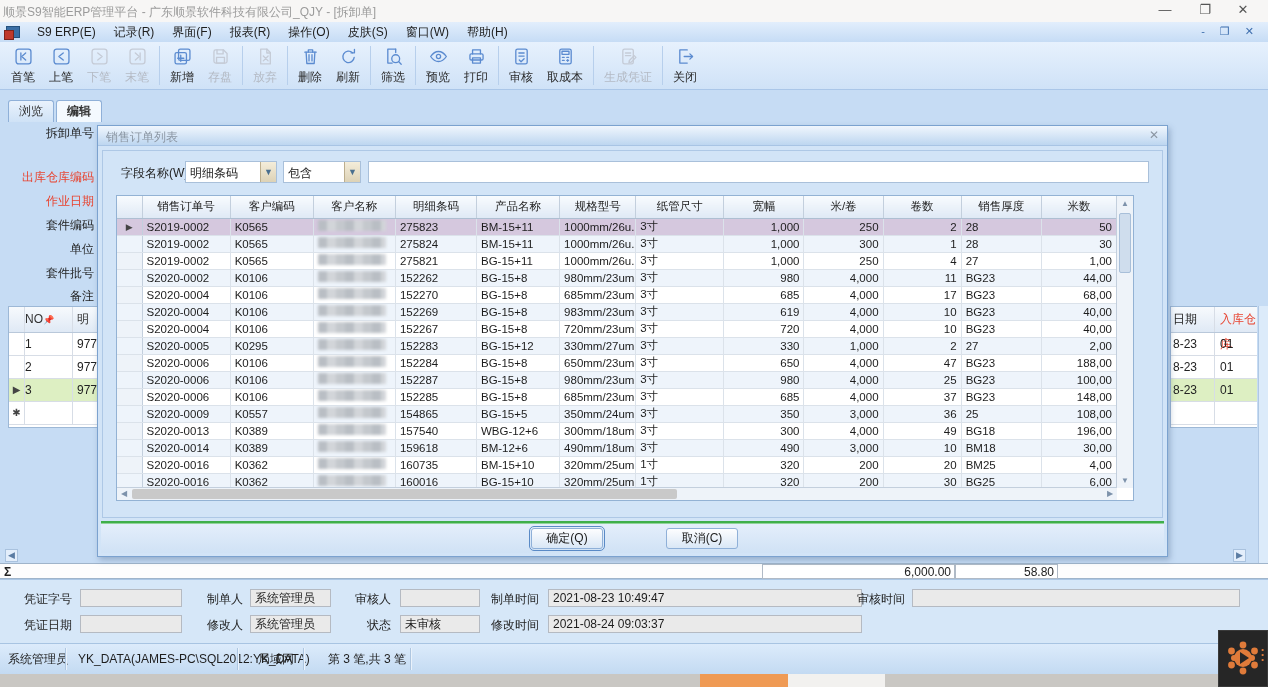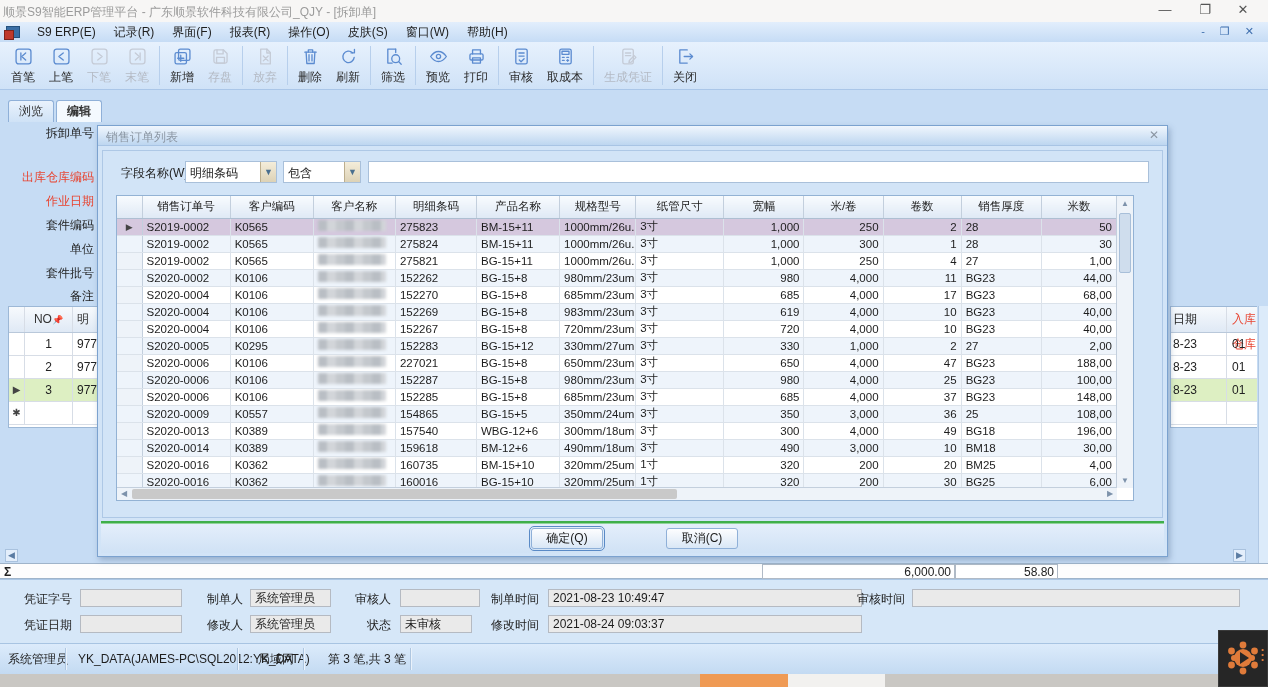--- a/index.html
+++ b/index.html
@@ -35,30 +35,30 @@
   .tab { padding:2px 10px; border:1px solid #8fb0d8; border-bottom:none; border-radius:3px 3px 0 0; background:linear-gradient(#e9f2fc,#cfe2f6); margin-right:2px; color:#333; }
   .tab.active { background:#f4f9fe; font-weight:bold; }
   .form-label { position:absolute; left:0; width:94px; text-align:right; color:#1f1f1f; white-space:nowrap; }
   .form-label.red { color:#e8432f; }
 
   
   .bg-left { position:absolute; left:8px; top:216px; width:90px; height:122px; background:#fff; border:1px solid #9db8d6; }
   .bgl-row { display:flex; border-bottom:1px solid #d7dde6; height:23px; line-height:22px; }
   .bgl-row.hdr { height:26px; line-height:25px; background:linear-gradient(#f7fafd,#dfe9f5); border-bottom:1px solid #b9c8da; color:#333; }
   .bgl-sel { width:16px; border-right:1px solid #d7dde6; text-align:center; color:#444; font-size:10px; }
-  .bgl-no { width:48px; border-right:1px solid #d7dde6; text-align:center; }
+  .bgl-no { width:48px; border-right:1px solid #d7dde6; text-align:left; }
   .bgl-val { flex:1; padding-left:4px; overflow:hidden; }
   .bgl-row.green { background:#ddefc2; }
   .pin-glyph { font-size:9px; color:#666; }
 
   
   .bg-right { position:absolute; left:1170px; top:216px; width:87px; height:122px; background:#fff; border:1px solid #9db8d6; border-right:none; }
   .bgr-row { display:flex; border-bottom:1px solid #d7dde6; height:23px; line-height:22px; }
   .bgr-row.hdr { height:26px; line-height:25px; background:linear-gradient(#f7fafd,#dfe9f5); border-bottom:1px solid #b9c8da; }
-  .bgr-date { width:56px; border-right:1px solid #d7dde6; padding-left:2px; overflow:hidden; }
+  .bgr-date { width:44px; border-right:1px solid #d7dde6; padding-left:2px; overflow:hidden; }
   .bgr-wh { flex:1; padding-left:5px; }
   .bgr-row.hdr .bgr-wh { color:#e8432f; }
   .bgr-row.green { background:#ddefc2; }
   .v-strip { position:absolute; left:1258px; top:216px; width:10px; height:340px; background:#dcebfa; border-left:1px solid #b0c8e4; }
 
   
   .bg-arrow { position:absolute; top:459px; width:13px; height:13px; background:#e3eefb; border:1px solid #a9c2de; color:#5a7ca3; font-size:9px; text-align:center; line-height:11px; }
   .bg-arrow.left { left:5px; } .bg-arrow.right { left:1233px; }
 
   
@@ -538,21 +538,21 @@
                   <td class="num">1,000</td>
                   <td class="num">2</td>
                   <td class="">27</td>
                   <td class="num">2,00</td>
                 </tr>
                 <tr class="">
                   <td class="selcell"></td>
                   <td class="">S2020-0006</td>
                   <td class="">K0106</td>
                   <td><span class="redact"></span></td>
-                  <td class="">227021</td>
+                  <td class="">152284</td>
                   <td class="">BG-15+8</td>
                   <td class="">650mm/23um...</td>
                   <td class="">3寸</td>
                   <td class="num">650</td>
                   <td class="num">4,000</td>
                   <td class="num">47</td>
                   <td class="">BG23</td>
                   <td class="num">188,00</td>
                 </tr>
                 <tr class="odd">
@@ -691,21 +691,21 @@
       <div class="ff-input" style="top: 9px; left: 400px; width: 80px;"></div>
       <span class="ff-label" style="top: 11px; left: 0px; width: 539px; text-align: right; position: absolute; display: inline-block; padding-left: 24px;">制单时间</span>
       <div class="ff-input" style="top: 9px; left: 548px; width: 314px;">2021-08-23 10:49:47</div>
       <span class="ff-label" style="top: 11px; left: 0px; width: 905px; text-align: right; position: absolute; display: inline-block;">审核时间</span>
       <div class="ff-input" style="top: 9px; left: 912px; width: 328px;"></div>
       <span class="ff-label" style="top: 37px; left: 0px; width: 72px; text-align: right; position: absolute; display: inline-block;">凭证日期</span>
       <div class="ff-input" style="top: 35px; left: 80px; width: 102px;"></div>
       <span class="ff-label" style="top: 37px; left: 0px; width: 243px; text-align: right; position: absolute; display: inline-block;">修改人</span>
       <div class="ff-input" style="top: 35px; left: 250px; width: 81px;">系统管理员</div>
       <span class="ff-label" style="top: 37px; left: 0px; width: 391px; text-align: right; position: absolute; display: inline-block;">状态</span>
-      <div class="ff-input" style="top: 35px; left: 400px; width: 72px;">未审核</div>
+      <div class="ff-input" style="top: 35px; left: 400px; width: 80px;">未审核</div>
       <span class="ff-label" style="top: 37px; left: 0px; width: 539px; text-align: right; position: absolute; display: inline-block;">修改时间</span>
       <div class="ff-input" style="top: 35px; left: 548px; width: 314px;">2021-08-24 09:03:37</div>
     </div>
 
   <div class="statusbar">
     <span class="sb-seg" style="left:8px;">系统管理员</span>
     <span class="sb-div" style="left:65px;"></span>
     <span class="sb-seg" style="left:78px;">YK_DATA(JAMES-PC\SQL2012:YK_DATA)</span>
     <span class="sb-div" style="left:237px;"></span>
     <span class="sb-seg" style="left:258px;">局域网</span>

